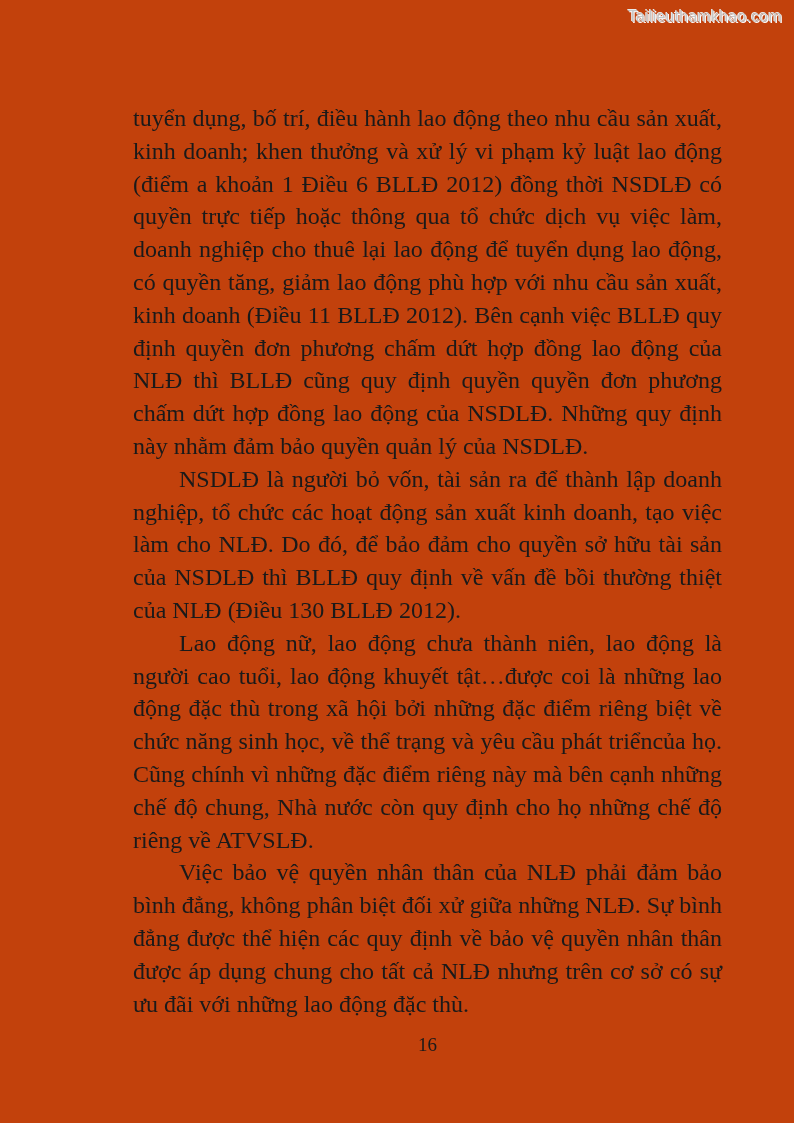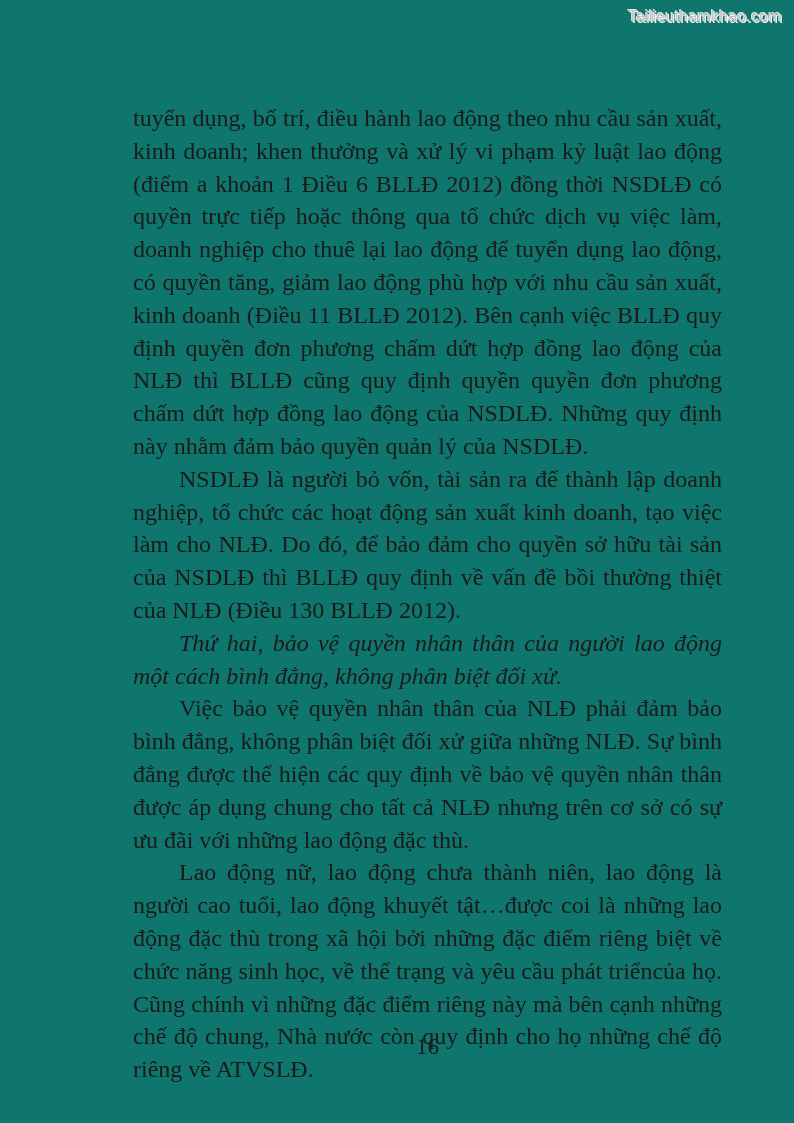--- a/index.html
+++ b/index.html
@@ -4,21 +4,21 @@
 <style>
   html, body {
     margin: 0;
     padding: 0;
     background: #ffffff;
   }
   .page {
     position: relative;
     width: 794px;
     height: 1123px;
-    background: #0f766e;
+    background: #c2410c;
     overflow: hidden;
     font-family: "Liberation Serif", serif;
     color: #1a1a1a;
   }
   .watermark {
     position: absolute;
     top: 8px;
     right: 12px;
     font-family: "Liberation Sans", sans-serif;
     font-size: 16px;
@@ -46,34 +46,33 @@
   }
   .content p.italic {
     font-style: italic;
   }
   .page-footer {
     position: absolute;
     top: 1034px;
     left: 133px;
     width: 589px;
     text-align: center;
-    font-size: 23px;
+    font-size: 19px;
     color: #1a1a1a;
   }
 </style>
 </head>
 <body>
 
 <div class="page">
 
   <div class="watermark">Tailieuthamkhao.com</div>
 
   <div class="content">
     <p class="para">tuyển dụng, bố trí, điều hành lao động theo nhu cầu sản xuất, kinh doanh; khen thưởng và xử lý vi phạm kỷ luật lao động (điểm a khoản 1 Điều 6 BLLĐ 2012) đồng thời NSDLĐ có quyền trực tiếp hoặc thông qua tổ chức dịch vụ việc làm, doanh nghiệp cho thuê lại lao động để tuyển dụng lao động, có quyền tăng, giảm lao động phù hợp với nhu cầu sản xuất, kinh doanh (Điều 11 BLLĐ 2012). Bên cạnh việc BLLĐ quy định quyền đơn phương chấm dứt hợp đồng lao động của NLĐ thì BLLĐ cũng quy định quyền quyền đơn phương chấm dứt hợp đồng lao động của NSDLĐ. Những quy định này nhằm đảm bảo quyền quản lý của NSDLĐ.</p>
     <p class="para indented">NSDLĐ là người bỏ vốn, tài sản ra để thành lập doanh nghiệp, tổ chức các hoạt động sản xuất kinh doanh, tạo việc làm cho NLĐ. Do đó, để bảo đảm cho quyền sở hữu tài sản của NSDLĐ thì BLLĐ quy định về vấn đề bồi thường thiệt của NLĐ (Điều 130 BLLĐ 2012).</p>
-    <p class="para indented italic">Thứ hai, bảo vệ quyền nhân thân của người lao động một cách bình đẳng, không phân biệt đối xử.</p>
+    <p class="para indented">Lao động nữ, lao động chưa thành niên, lao động là người cao tuổi, lao động khuyết tật…được coi là những lao động đặc thù trong xã hội bởi những đặc điểm riêng biệt về chức năng sinh học, về thể trạng và yêu cầu phát triểncủa họ. Cũng chính vì những đặc điểm riêng này mà bên cạnh những chế độ chung, Nhà nước còn quy định cho họ những chế độ riêng về ATVSLĐ.</p>
     <p class="para indented">Việc bảo vệ quyền nhân thân của NLĐ phải đảm bảo bình đẳng, không phân biệt đối xử giữa những NLĐ. Sự bình đẳng được thể hiện các quy định về bảo vệ quyền nhân thân được áp dụng chung cho tất cả NLĐ nhưng trên cơ sở có sự ưu đãi với những lao động đặc thù.</p>
-    <p class="para indented">Lao động nữ, lao động chưa thành niên, lao động là người cao tuổi, lao động khuyết tật…được coi là những lao động đặc thù trong xã hội bởi những đặc điểm riêng biệt về chức năng sinh học, về thể trạng và yêu cầu phát triểncủa họ. Cũng chính vì những đặc điểm riêng này mà bên cạnh những chế độ chung, Nhà nước còn quy định cho họ những chế độ riêng về ATVSLĐ.</p>
   </div>
 
   <div class="page-footer">16</div>
 
 </div>
 
 </body></html>

